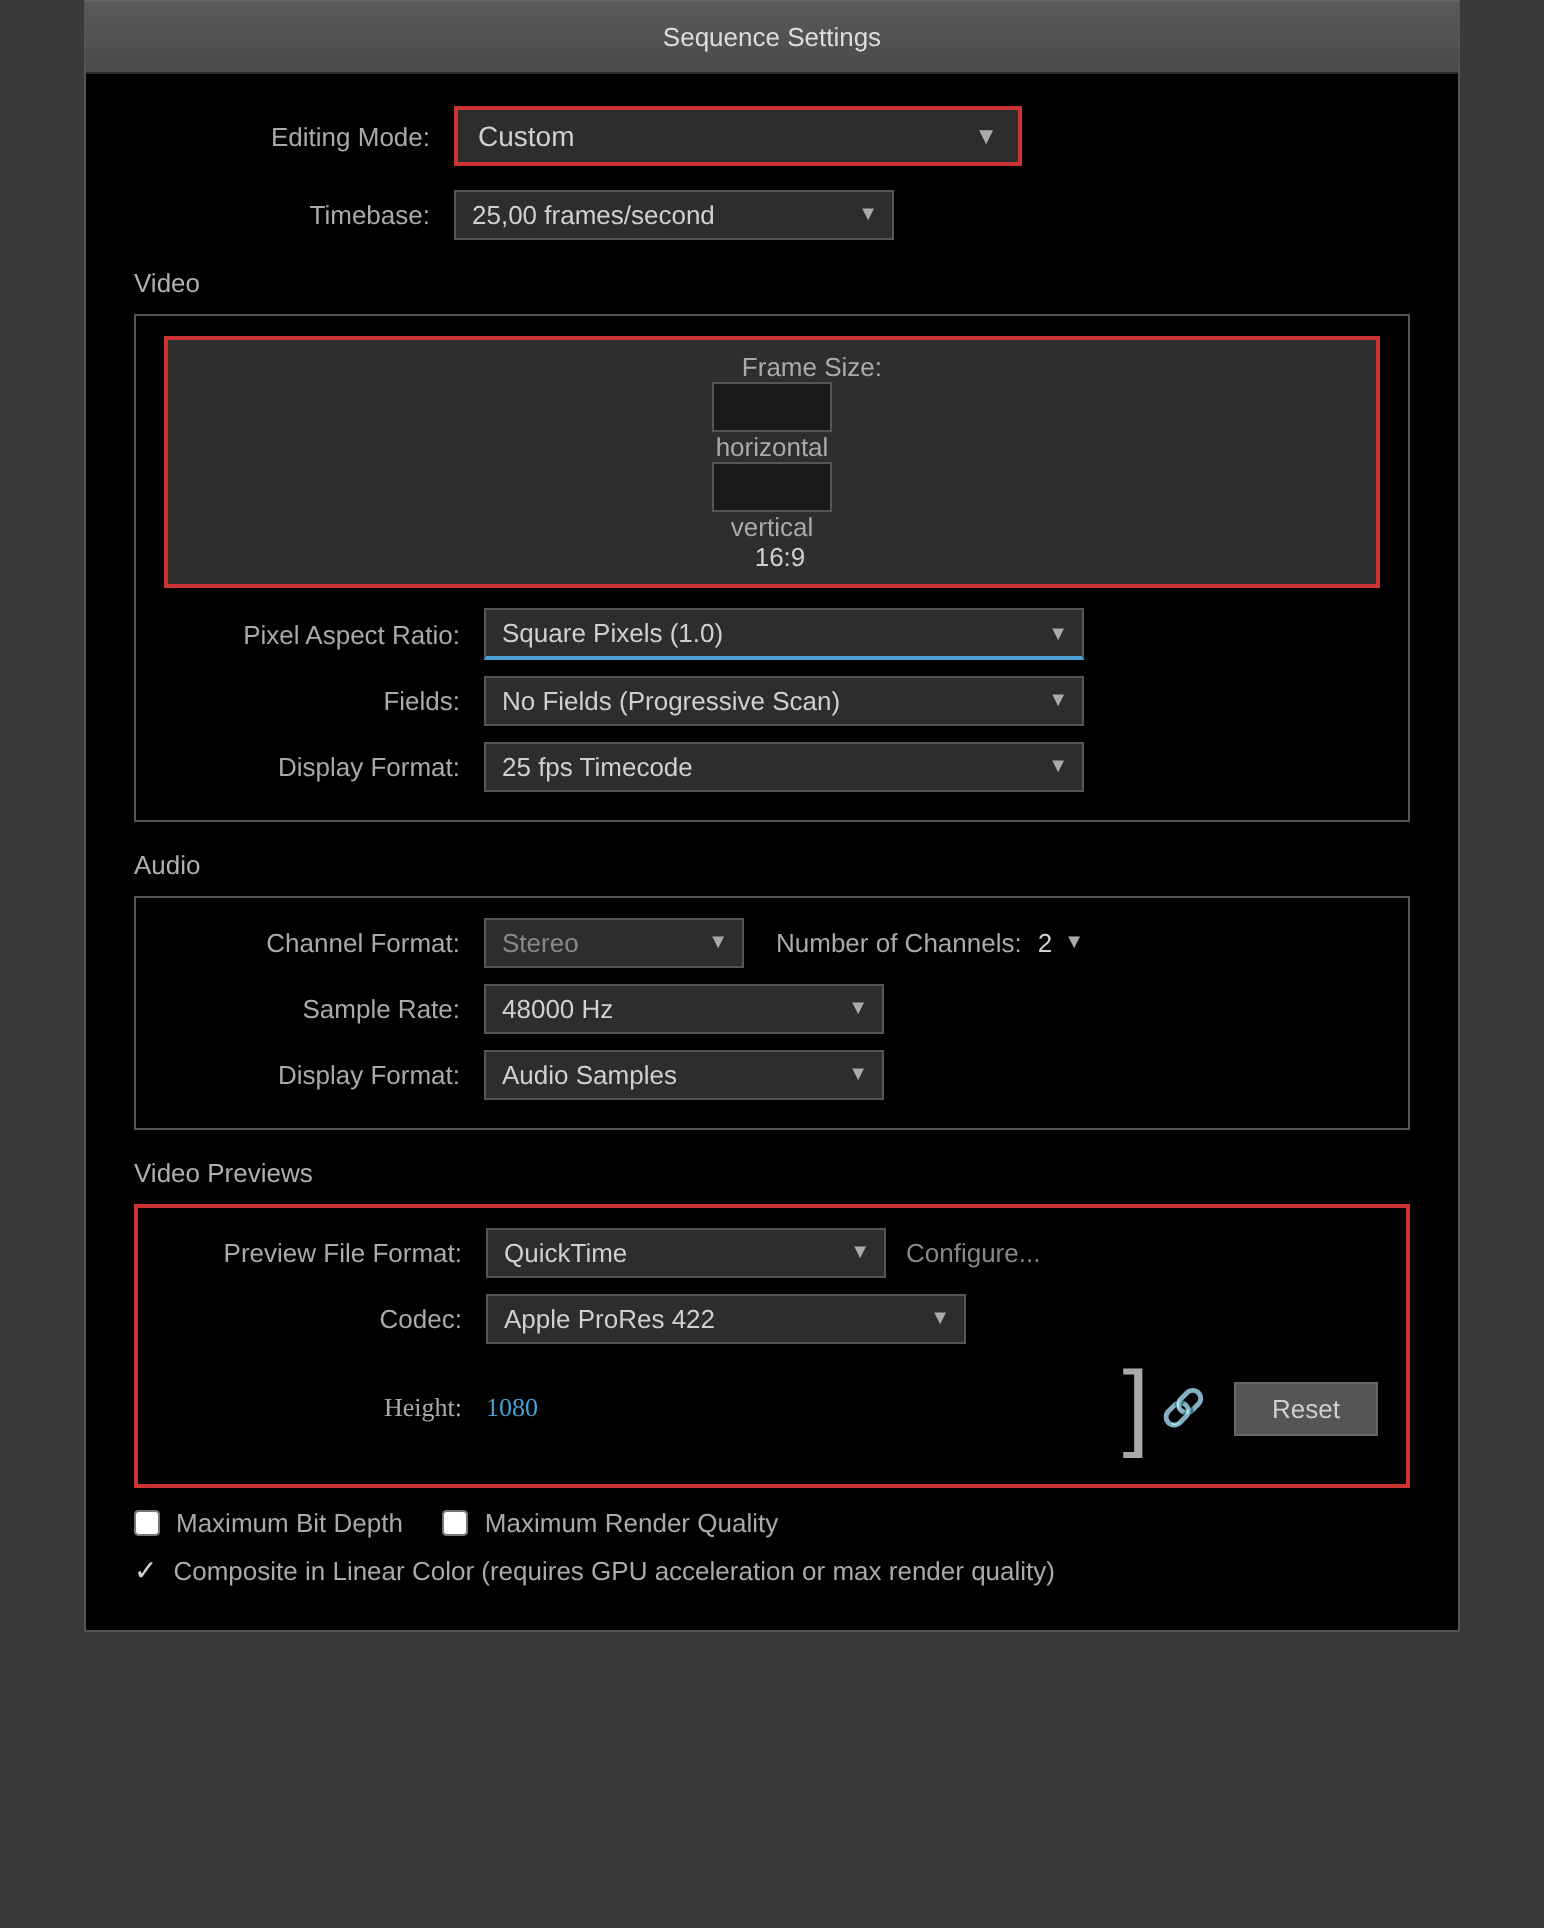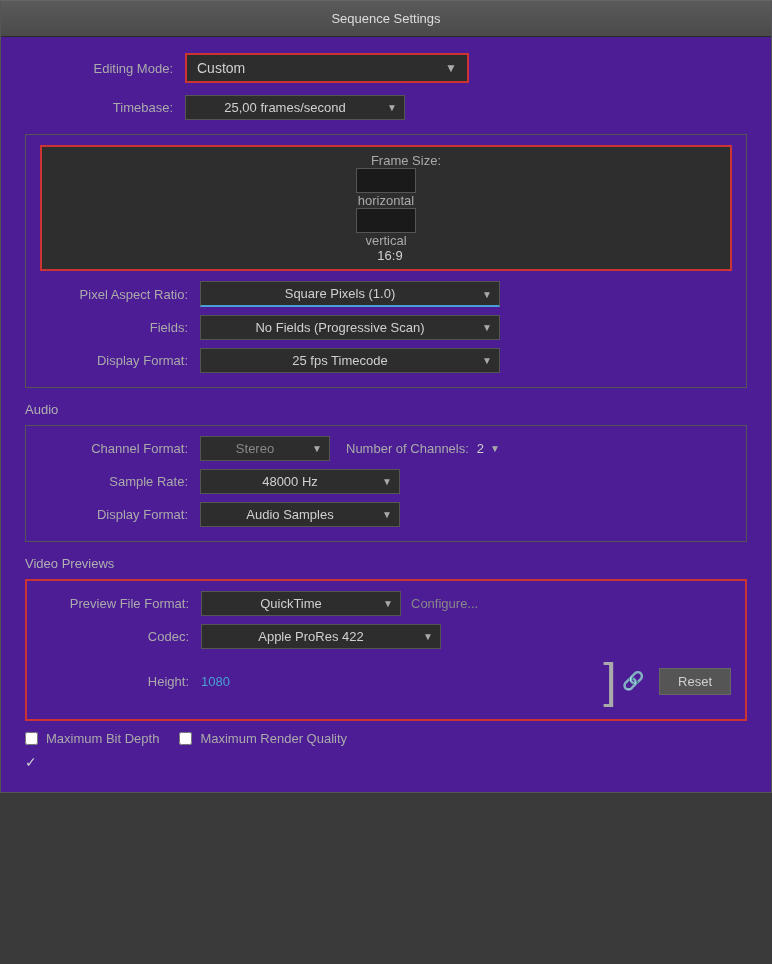--- a/index.html
+++ b/index.html
@@ -7,22 +7,22 @@
       background: #3a3a3a;
       font-family: -apple-system, BlinkMacSystemFont, 'Helvetica Neue', Arial, sans-serif;
       font-size: 13px;
       color: #d0d0d0;
       display: flex;
       justify-content: center;
       align-items: flex-start;
       min-height: 100vh;
     }
     .dialog {
-      width: 772px;
-      background: #4c1d95;
+      width: 688px;
+      background: #000000;
       border: 1px solid #555;
       border-top: 1px solid #666;
     }
     .title-bar {
       background: linear-gradient(to bottom, #5a5a5a, #4a4a4a);
       text-align: center;
       padding: 10px;
       font-size: 13px;
       color: #ddd;
       border-bottom: 1px solid #2a2a2a;
@@ -43,21 +43,20 @@
     .select-box {
       background: #2d2d2d;
       border: 1px solid #555;
       color: #d0d0d0;
       padding: 4px 28px 4px 8px;
       font-size: 13px;
       appearance: none;
       -webkit-appearance: none;
       cursor: pointer;
       min-width: 180px;
-      text-align: center;
     }
     .dropdown-arrow {
       position: absolute;
       right: 8px;
       pointer-events: none;
       color: #aaa;
       font-size: 10px;
     }
     .section-label {
       color: #b0b0b0;
@@ -248,20 +247,23 @@
         <span>Timebase:</span>
       </div>
       <div class="select-wrap">
         <select class="select-box" style="min-width:220px;">
           <option>25,00  frames/second</option>
         </select>
         <span class="dropdown-arrow">▼</span>
       </div>
     </div>
 
+    <div class="section-label">
+      <span>Video</span>
+    </div>
     <div class="section-box">
 
       <div class="row red-outline" style="padding: 6px 10px; margin-bottom:10px; background:#2e2e2e;flex-direction:column;">
         <div style="width:130px; text-align:right; padding-right:10px; color:#aaa; flex-shrink:0;">
           <span>Frame Size:</span>
         </div>
         <input class="frame-size-input" type="text" style="">
         <span class="frame-label">horizontal</span>
         <input class="frame-size-input" type="text" style="">
         <span class="frame-label">vertical</span>
@@ -377,21 +379,21 @@
         <div class="select-wrap">
           <select class="select-box" style="min-width:240px;">
             <option>Apple ProRes 422</option>
           </select>
           <span class="dropdown-arrow">▼</span>
         </div>
       </div>
 
       <div style="display:flex; align-items:center; margin-bottom:4px;">
         <div style="flex:1;">
-          <div class="preview-row" style="margin-bottom:0;">
+          <div class="preview-row" style="margin-bottom:0;font-family:Liberation Serif, serif;">
             <div class="row-label-col">
               <span>Height:</span>
             </div>
             <span class="blue-text">1080</span>
           </div>
         </div>
         <div style="display:flex; align-items:center; margin-left:20px;">
           <span style="font-size:48px; color:#aaa; line-height:1; font-weight:100;">]</span>
           <span style="font-size:18px; color:#aaa; margin-left:6px;">🔗</span>
         </div>
@@ -407,16 +409,17 @@
         <span class="checkbox-label">Maximum Bit Depth</span>
       </div>
       <div class="checkbox-row" style="margin-bottom:0;">
         <input type="checkbox" style="">
         <span class="checkbox-label">Maximum Render Quality</span>
       </div>
     </div>
 
     <div class="composite-row">
       <span class="checkmark">✓</span>
+      <span class="checkbox-label">Composite in Linear Color (requires GPU acceleration or max render quality)</span>
     </div>
   </div>
 
 </div>
 
 </body></html>

